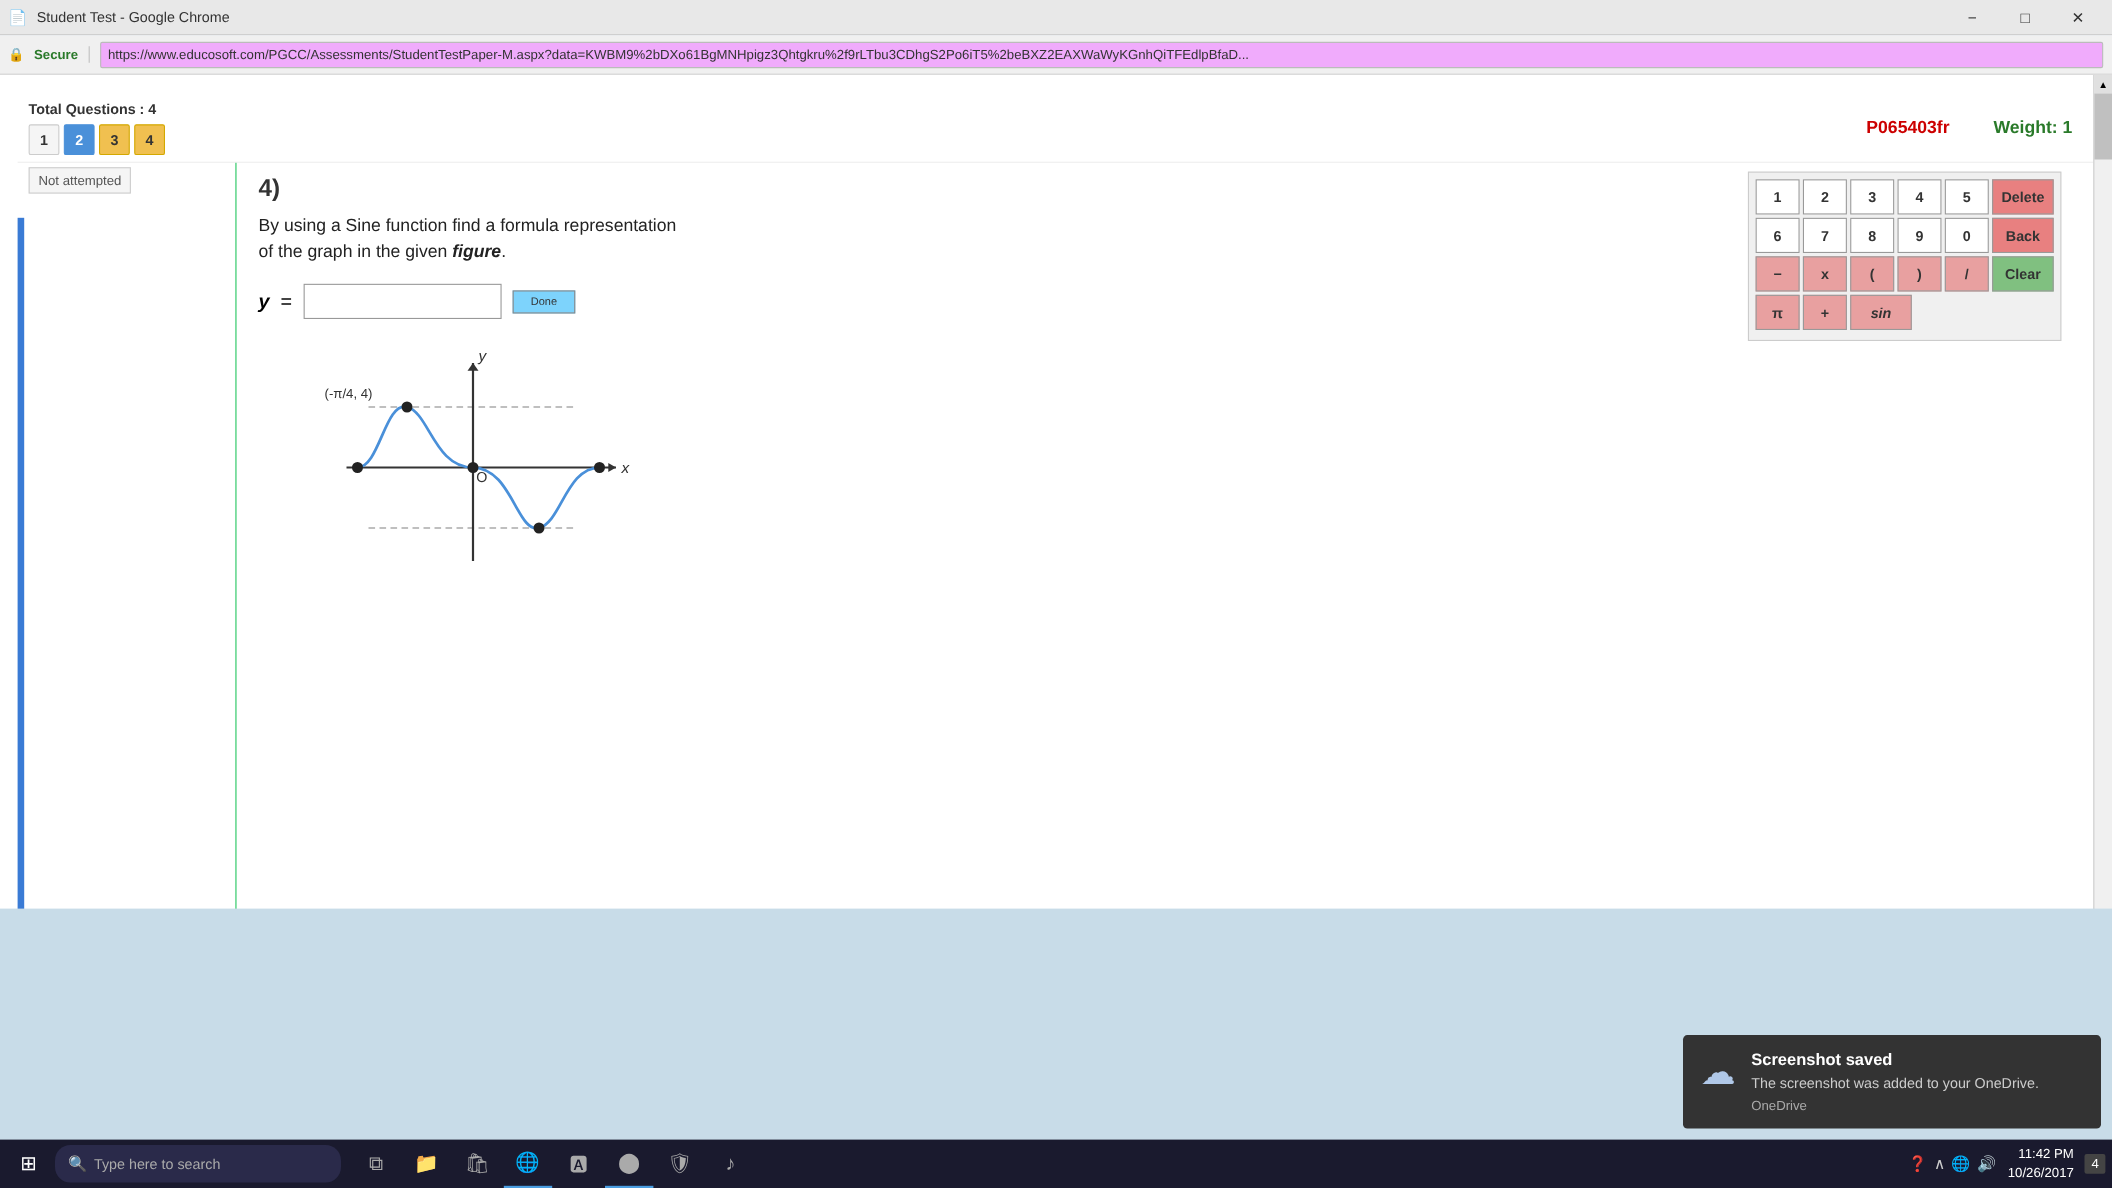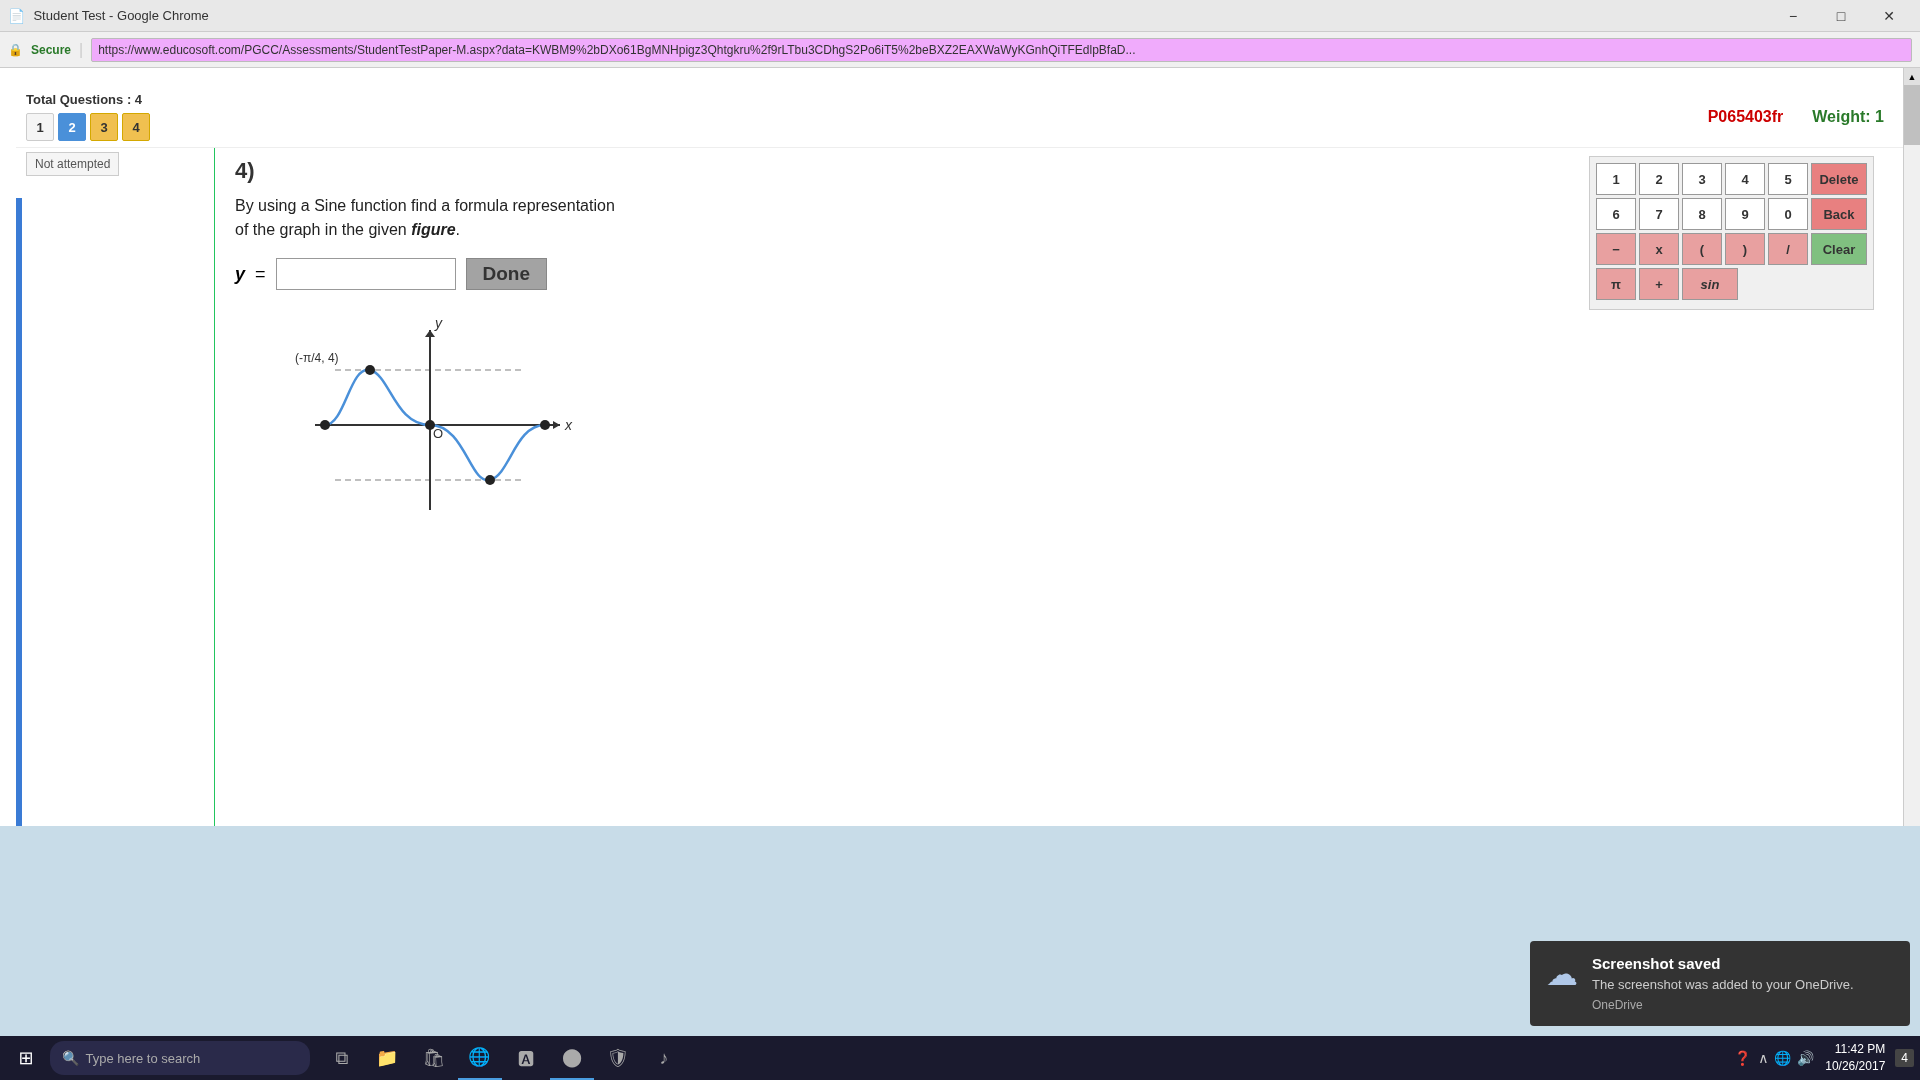--- a/index.html
+++ b/index.html
@@ -105,21 +105,21 @@
       cursor: pointer;
       font-size: 13px;
       font-weight: 600;
       color: #333;
       display: flex; align-items: center; justify-content: center;
       border-radius: 2px;
     }
     .nav-btn.active { background: #4a90d9; color: white; border-color: #4a90d9; }
     .nav-btn.answered { background: #f0c050; border-color: #d4a800; }
 
-    .header-right { display: flex; gap: 29px; align-items: center; }
+    .header-right { display: flex; gap: 40px; align-items: center; }
     .problem-id { font-size: 16px; font-weight: 700; color: #cc0000; }
     .weight { font-size: 16px; font-weight: 700; color: #2a7a2a; }
 
     
     .main-layout {
       display: flex;
       height: calc(100% - 60px);
     }
 
     
@@ -182,25 +182,25 @@
     .equals { font-size: 18px; font-weight: 400; }
     .answer-input {
       width: 180px;
       height: 32px;
       border: 1px solid #999;
       padding: 0 6px;
       font-size: 14px;
     }
     .done-btn {
       padding: 4px 16px;
-      background: #a3a3a3;
+      background: #7dd3fc;
       border: 1px solid #888;
       cursor: pointer;
-      font-size: 19px;
-      font-weight: 700;
+      font-size: 10px;
+      font-weight: 400;
       color: #333;
     }
 
     
     .calculator {
       position: absolute;
       top: 8px;
       right: 30px;
       border: 1px solid #ccc;
       background: #f0f0f0;

